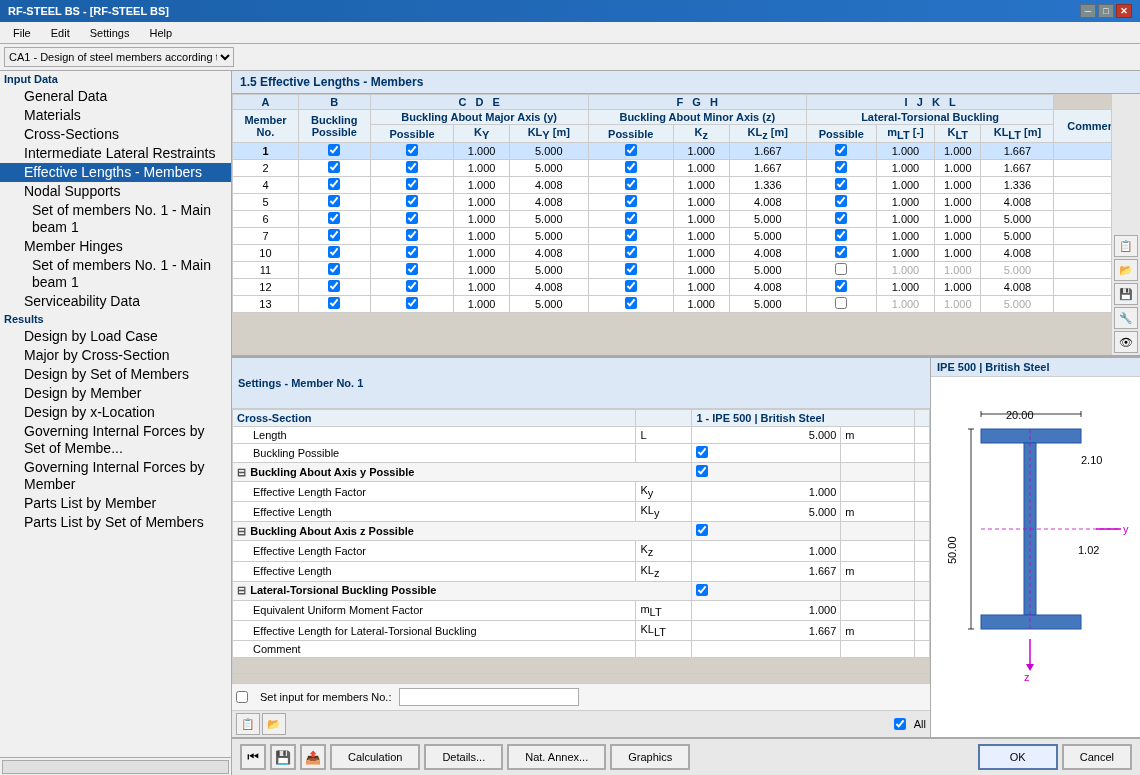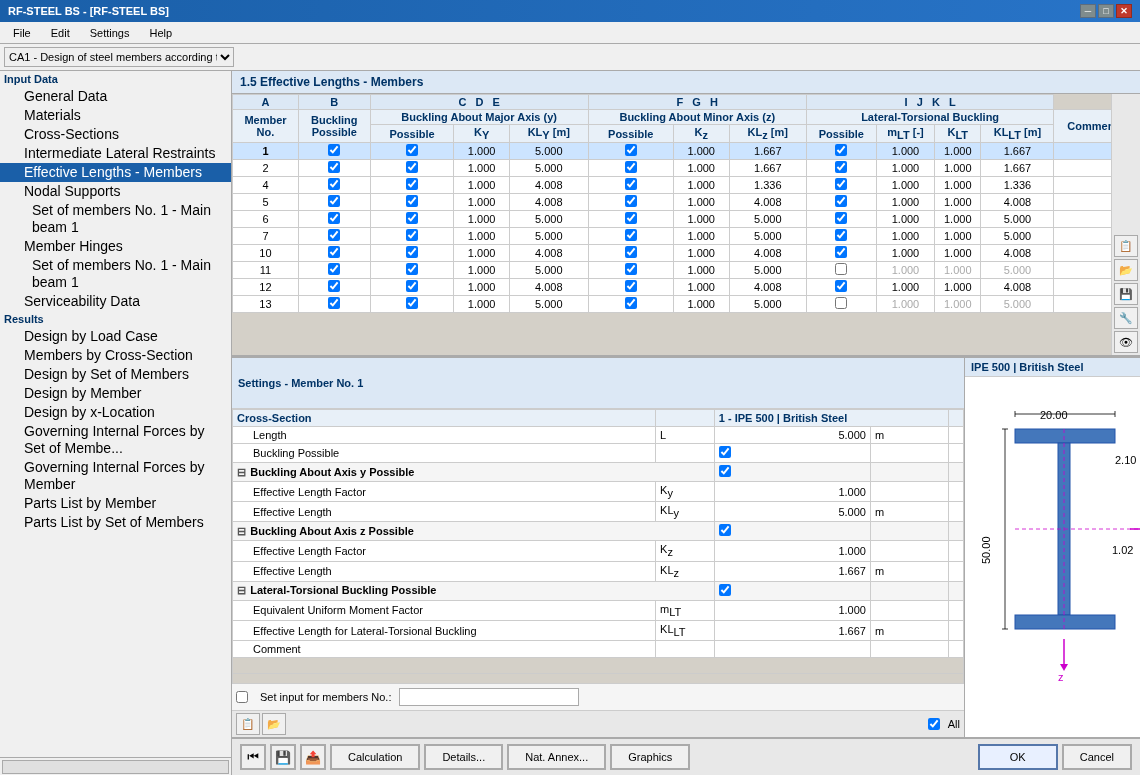--- a/index.html
+++ b/index.html
@@ -230,21 +230,21 @@
       padding: 2px 4px;
       display: flex;
       justify-content: space-between;
       align-items: center;
     }
     .settings-bottom-left { display: flex; gap: 2px; }
     .settings-bottom-right { display: flex; gap: 8px; align-items: center; }
 
     
     .section-diagram {
-      width: 176px;
+      width: 210px;
       border-left: 1px solid #aaa;
       display: flex;
       flex-direction: column;
       background: white;
     }
     .section-diagram-header {
       background: #dce8f5;
       padding: 3px 6px;
       font-weight: bold;
       color: #003366;
@@ -343,21 +343,21 @@
       <div class="sidebar-item sub">Cross-Sections</div>
       <div class="sidebar-item sub">Intermediate Lateral Restraints</div>
       <div class="sidebar-item sub active">Effective Lengths - Members</div>
       <div class="sidebar-item sub">Nodal Supports</div>
       <div class="sidebar-item sub2">Set of members No. 1 - Main beam 1</div>
       <div class="sidebar-item sub">Member Hinges</div>
       <div class="sidebar-item sub2">Set of members No. 1 - Main beam 1</div>
       <div class="sidebar-item sub">Serviceability Data</div>
       <div class="sidebar-section-header">Results</div>
       <div class="sidebar-item sub">Design by Load Case</div>
-      <div class="sidebar-item sub">Members by Cross-Section</div>
+      <div class="sidebar-item sub">Major by Cross-Section</div>
       <div class="sidebar-item sub">Design by Set of Members</div>
       <div class="sidebar-item sub">Design by Member</div>
       <div class="sidebar-item sub">Design by x-Location</div>
       <div class="sidebar-item sub">Governing Internal Forces by Set of Membe...</div>
       <div class="sidebar-item sub">Governing Internal Forces by Member</div>
       <div class="sidebar-item sub">Parts List by Member</div>
       <div class="sidebar-item sub">Parts List by Set of Members</div>
       <div style="flex:1"></div>
       <div class="sidebar-scroll">
         <div class="sidebar-scroll-track"></div>

